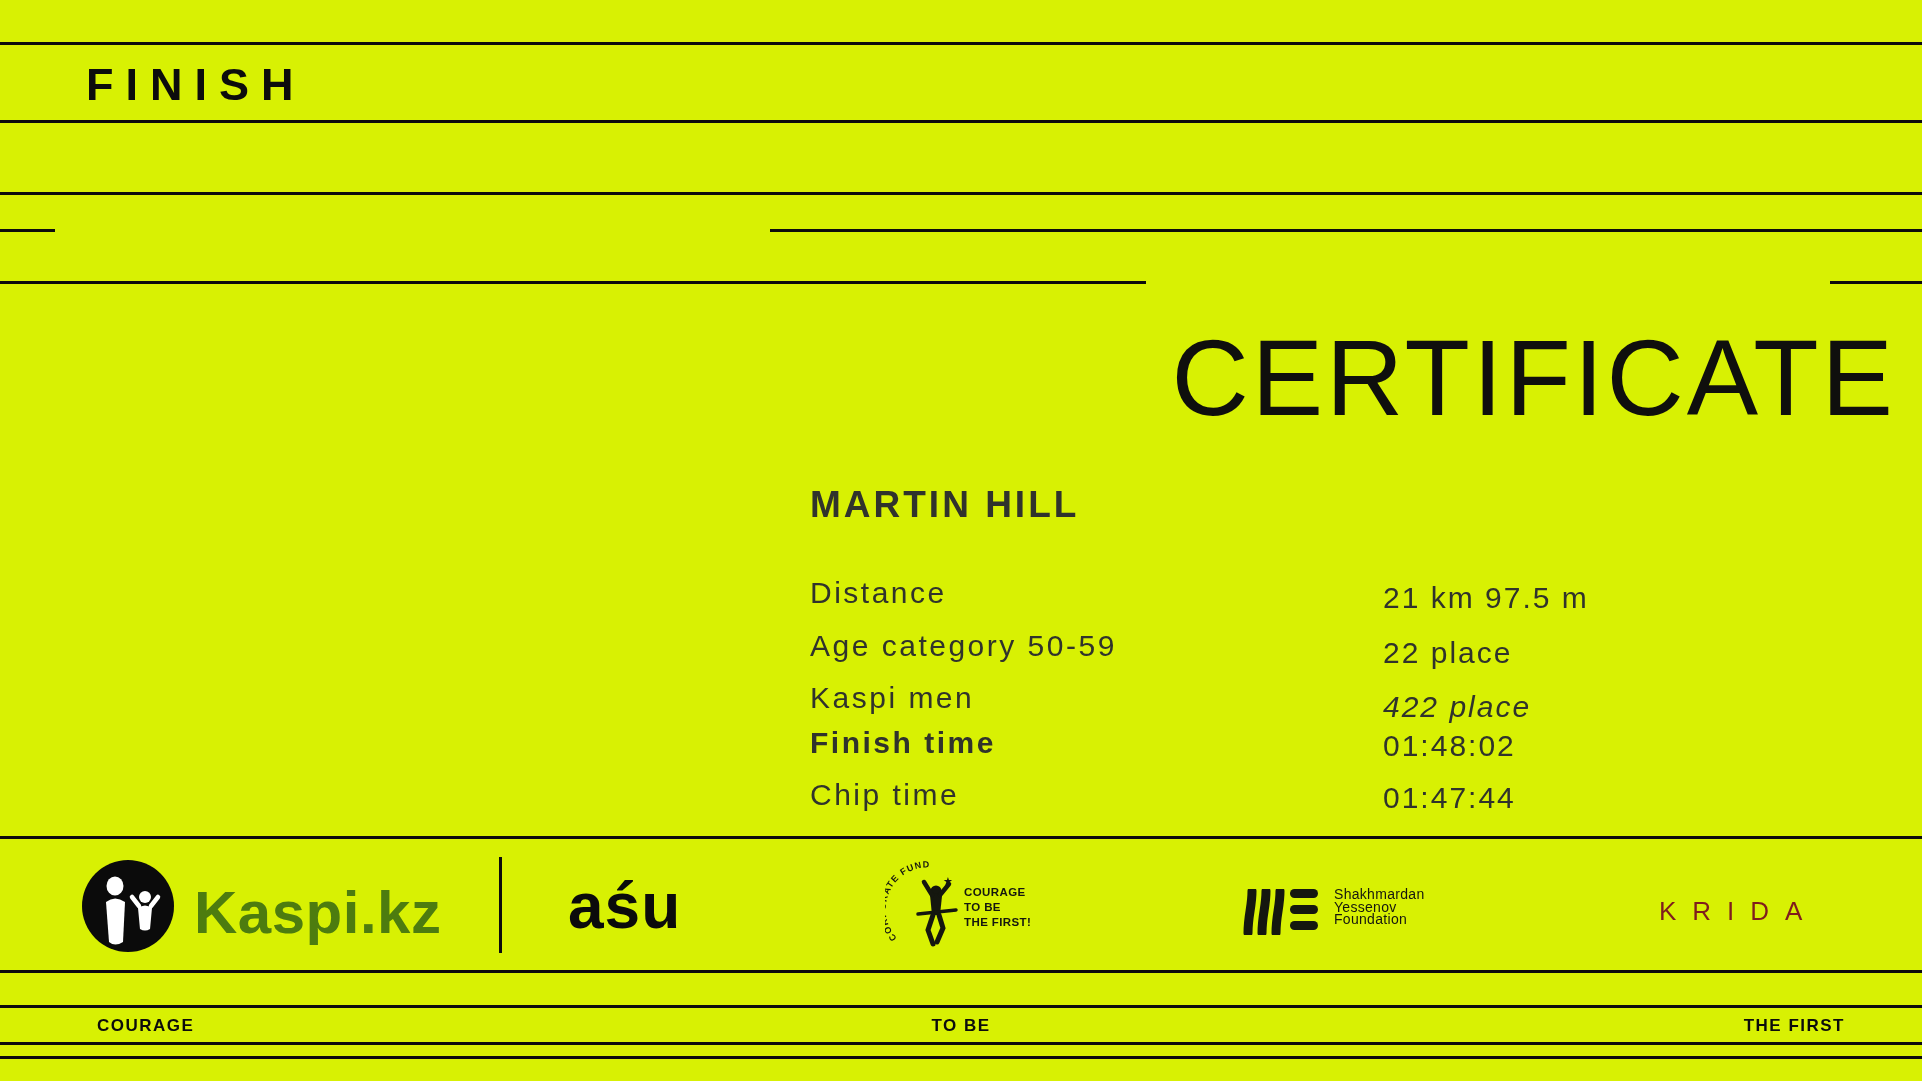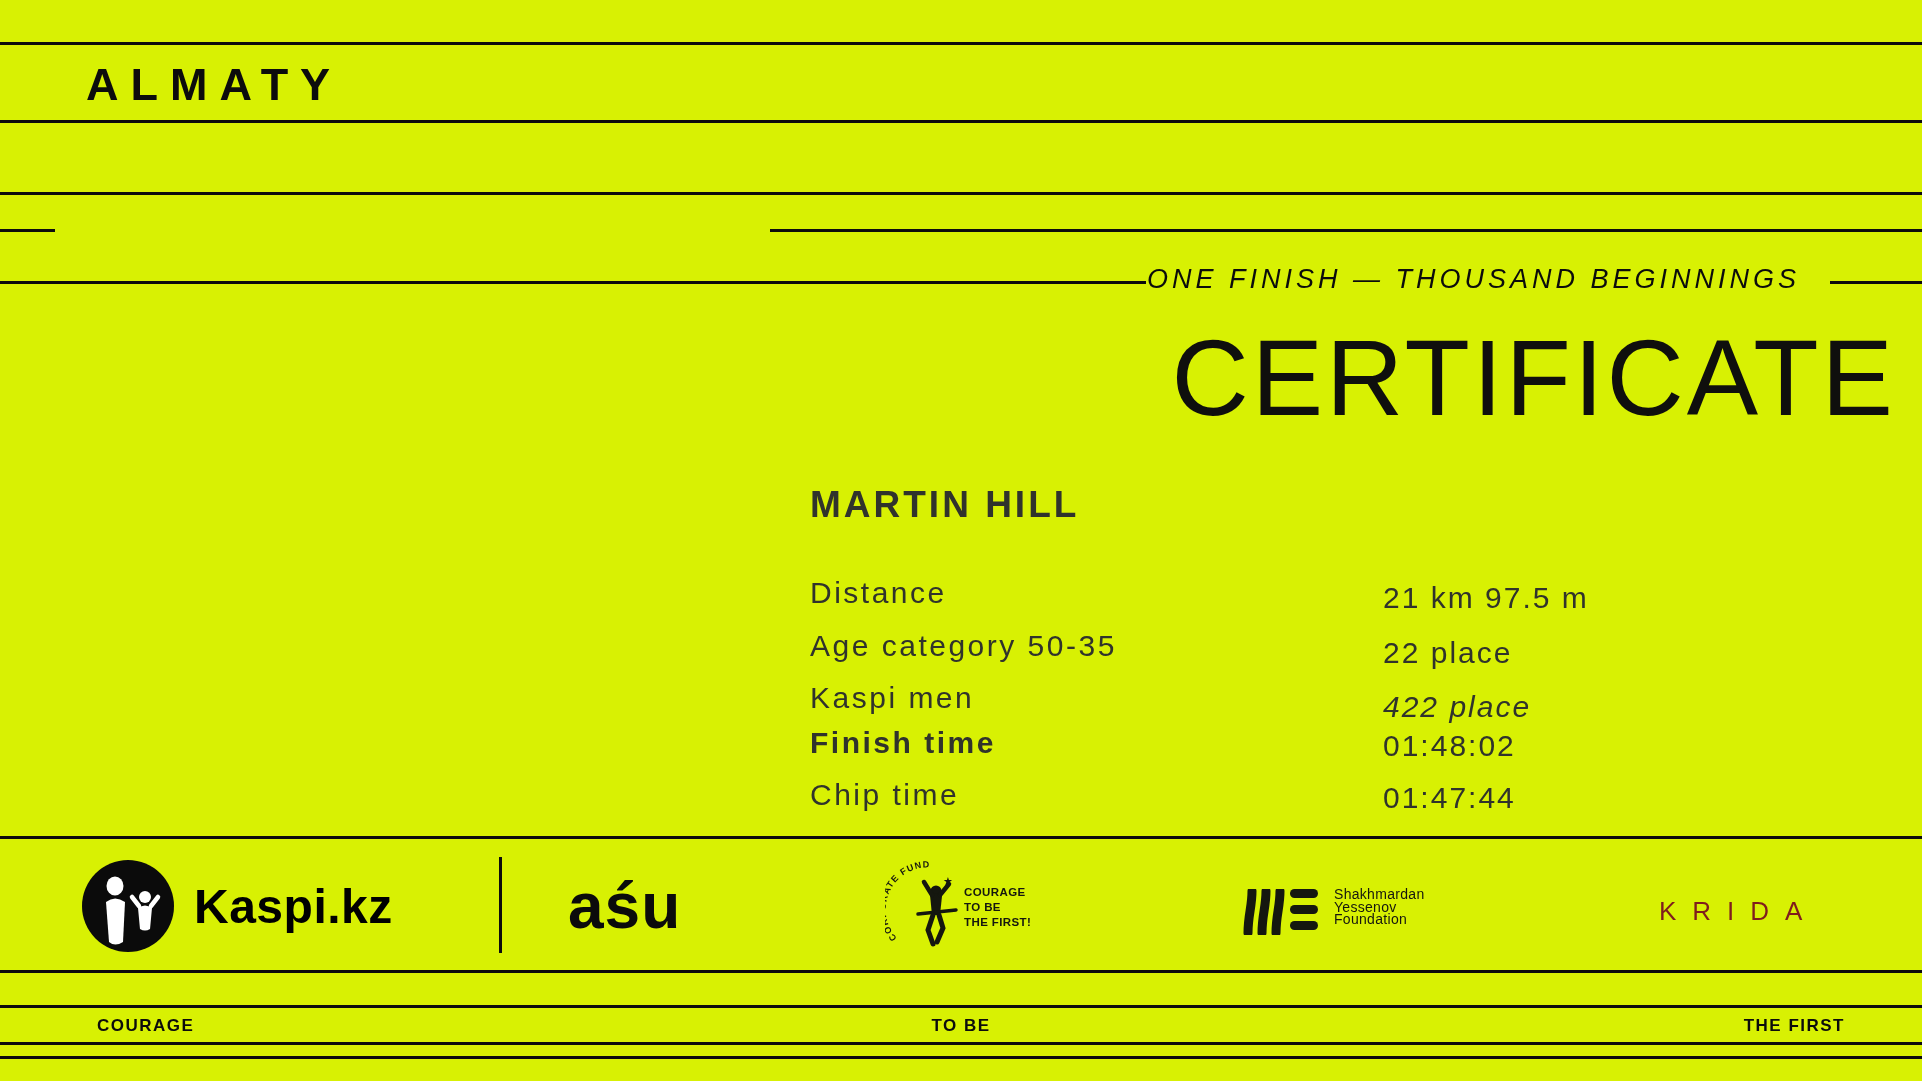--- a/index.html
+++ b/index.html
@@ -22,21 +22,21 @@
   .city{left:86px;top:62px;font-size:45px;font-weight:800;letter-spacing:12px;}
   .event{right:84px;top:134px;font-size:52px;font-weight:800;letter-spacing:13px;}
   .slogan-kk{left:138px;top:217px;font-size:31px;font-style:italic;font-weight:500;letter-spacing:4px;}
   .slogan-en{right:122px;top:266px;font-size:27px;font-style:italic;font-weight:500;letter-spacing:4px;}
   .cert-title{right:26px;top:325px;font-size:107px;font-weight:400;letter-spacing:3px;color:#0f0f0d;}
   .athlete{left:810px;top:486px;font-size:37px;font-weight:800;letter-spacing:3px;color:var(--muted-ink);}
 
   .result-label{position:absolute;left:810px;font-size:30px;font-weight:500;letter-spacing:2.5px;color:var(--muted-ink);white-space:nowrap;line-height:1;}
   .result-value{position:absolute;left:1383px;font-size:30px;font-weight:500;letter-spacing:2px;color:var(--muted-ink);white-space:nowrap;line-height:1;}
 
-  .kaspi-word{left:194px;top:883px;font-size:48px;font-weight:800;color:#000000;letter-spacing:0.5px;}
+  .kaspi-word{left:194px;top:883px;font-size:60px;font-weight:800;color:#4d7c0f;letter-spacing:0.5px;}
   .asu-word{left:568px;top:874px;font-size:64px;font-weight:700;color:#0b0b0b;letter-spacing:1px;}
   .cf-lines{position:absolute;left:964px;top:885px;color:var(--logo-ink);}
   .cf-lines span{display:block;font-size:11.5px;font-weight:700;letter-spacing:0.4px;line-height:14.8px;}
   .ys-lines{position:absolute;left:1334px;top:888px;color:var(--logo-ink);}
   .ys-lines span{display:block;font-size:14px;font-weight:500;letter-spacing:0.3px;line-height:12.6px;}
   .krida-word{left:1659px;top:898px;font-size:26px;font-weight:300;letter-spacing:16px;color:#7f1d1d;}
 
   .bbar{position:absolute;top:1017px;font-size:17px;font-weight:700;letter-spacing:1.5px;}
   .bbar-left{left:97px;}
   .bbar-center{left:50%;transform:translateX(-50%);}
@@ -46,37 +46,36 @@
 </style>
 </head>
 <body>
 
 <div class="stage">
 
   <div class="hline" style="top:42px;left:0;width:1922px;"></div>
   <div class="hline" style="top:120px;left:0;width:1922px;"></div>
   <div class="hline" style="top:192px;left:0;width:1922px;"></div>
 
-  <div class="txt city">ALMATY</div>
+  <div class="txt city">FINISH</div>
 
   <div class="hline" style="top:229px;left:0;width:55px;"></div>
   <div class="hline" style="top:229px;left:770px;width:1152px;"></div>
 
   <div class="hline" style="top:281px;left:0;width:1146px;"></div>
-  <div class="txt slogan-en">ONE FINISH — THOUSAND BEGINNINGS</div>
   <div class="hline" style="top:281px;left:1830px;width:92px;"></div>
 
   <div class="txt cert-title">CERTIFICATE</div>
   <div class="txt athlete">MARTIN HILL</div>
 
   <div>
     <div class="result-label" style="top:578px;">Distance</div>
     <div class="result-value" style="top:583px;">21 km 97.5 m</div>
 
-    <div class="result-label" style="top:631px;">Age category 50-35</div>
+    <div class="result-label" style="top:631px;">Age category 50-59</div>
     <div class="result-value" style="top:638px;">22 place</div>
 
     <div class="result-label" style="top:683px;">Kaspi men</div>
     <div class="result-value" style="top:692px;font-style:italic;">422 place</div>
 
     <div class="result-label" style="top:728px;font-weight:bold;">Finish time</div>
     <div class="result-value" style="top:731px;">01:48:02</div>
 
     <div class="result-label" style="top:780px;">Chip time</div>
     <div class="result-value" style="top:783px;">01:47:44</div>

